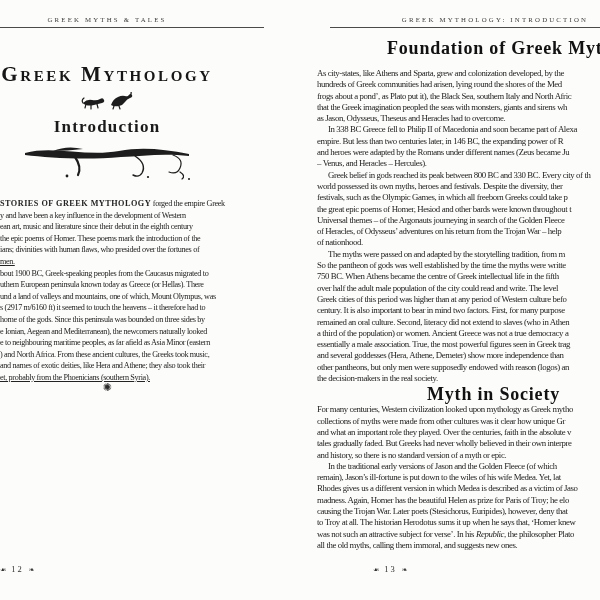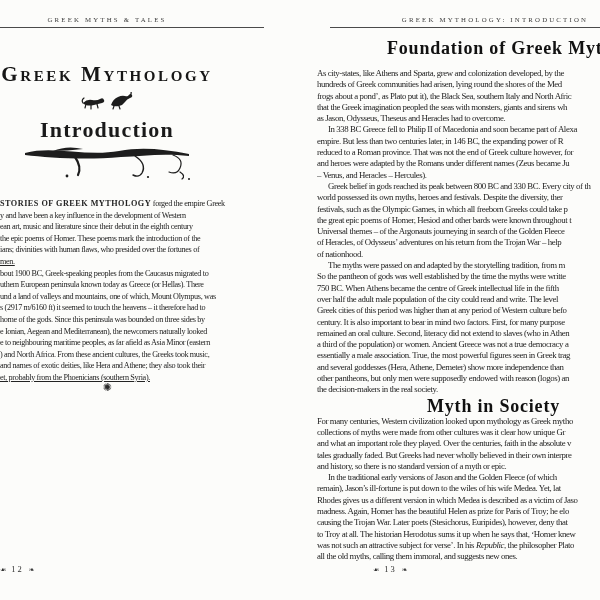--- a/index.html
+++ b/index.html
@@ -20,21 +20,21 @@
   .rule-right{left:330px;width:270px;}
   
   .lp-title{
     position:absolute;left:0;top:62px;width:214px;text-align:center;
     font-variant:small-caps;font-weight:bold;font-size:21px;letter-spacing:2.6px;
     color:#161616;white-space:nowrap;
   }
   .lp-animals{position:absolute;left:0;top:92px;width:214px;text-align:center;}
   .lp-subtitle{
     position:absolute;left:0;top:117px;width:214px;text-align:center;
-    font-weight:bold;font-size:22px;letter-spacing:1.2px;color:#1a1a1a;
+    font-weight:bold;font-size:17px;letter-spacing:1.2px;color:#1a1a1a;
   }
   .lp-flourish{position:absolute;left:8px;top:143px;width:200px;text-align:center;}
   
   .lp-body{position:absolute;left:0;top:198px;width:230px;overflow:hidden;}
   .rp-body{position:absolute;left:317px;top:40px;width:283px;overflow:hidden;}
   .line{white-space:pre;}
   .pl .line{
     display:flex;justify-content:flex-start;
     font-size:8.2px;letter-spacing:-0.35px;line-height:11.6px;height:11.6px;
   }
@@ -142,21 +142,20 @@
           <div class="line">hundreds of Greek communities had arisen, lying round the shores of the Med</div>
           <div class="line">frogs about a pond’, as Plato put it), the Black Sea, southern Italy and North Afric</div>
           <div class="line">that the Greek imagination peopled the seas with monsters, giants and sirens wh</div>
           <div class="line">as Jason, Odysseus, Theseus and Heracles had to overcome.</div>
         </div>
     </div>
     <div class="para indent">
       <div class="lines">
           <div class="line">In 338 BC Greece fell to Philip II of Macedonia and soon became part of Alexa</div>
           <div class="line">empire. But less than two centuries later, in 146 BC, the expanding power of R</div>
-          <div class="line">reduced to a Roman province. That was not the end of Greek culture however, for</div>
           <div class="line">and heroes were adapted by the Romans under different names (Zeus became Ju</div>
           <div class="line">– Venus, and Heracles – Hercules).</div>
         </div>
     </div>
     <div class="para indent">
       <div class="lines">
           <div class="line">Greek belief in gods reached its peak between 800 BC and 330 BC. Every city of th</div>
           <div class="line">world possessed its own myths, heroes and festivals. Despite the diversity, ther</div>
           <div class="line">festivals, such as the Olympic Games, in which all freeborn Greeks could take p</div>
           <div class="line">the great epic poems of Homer, Hesiod and other bards were known throughout t</div>

